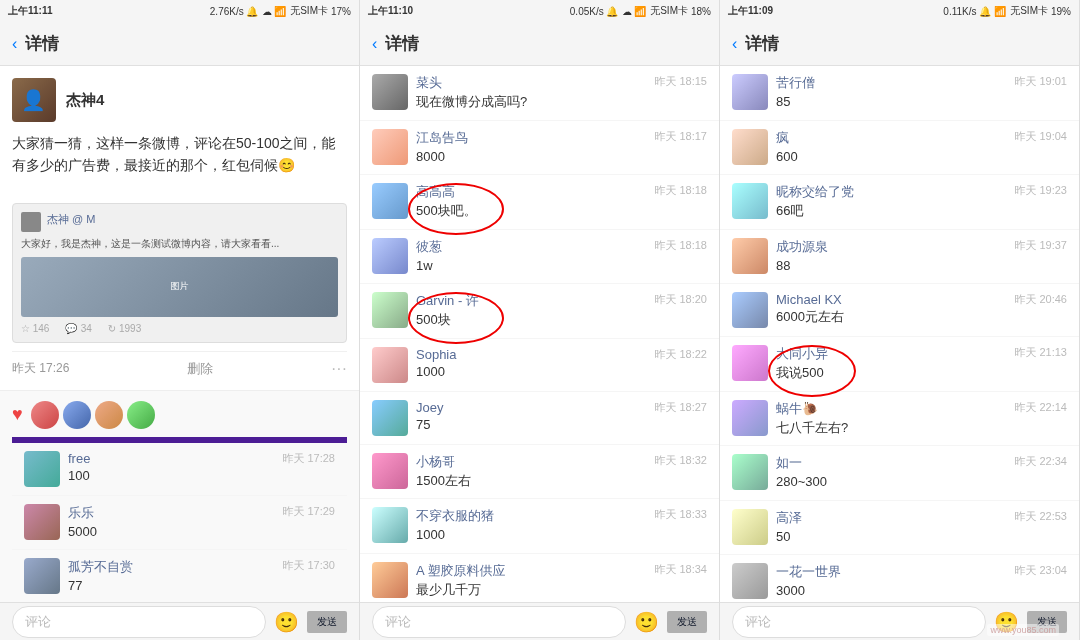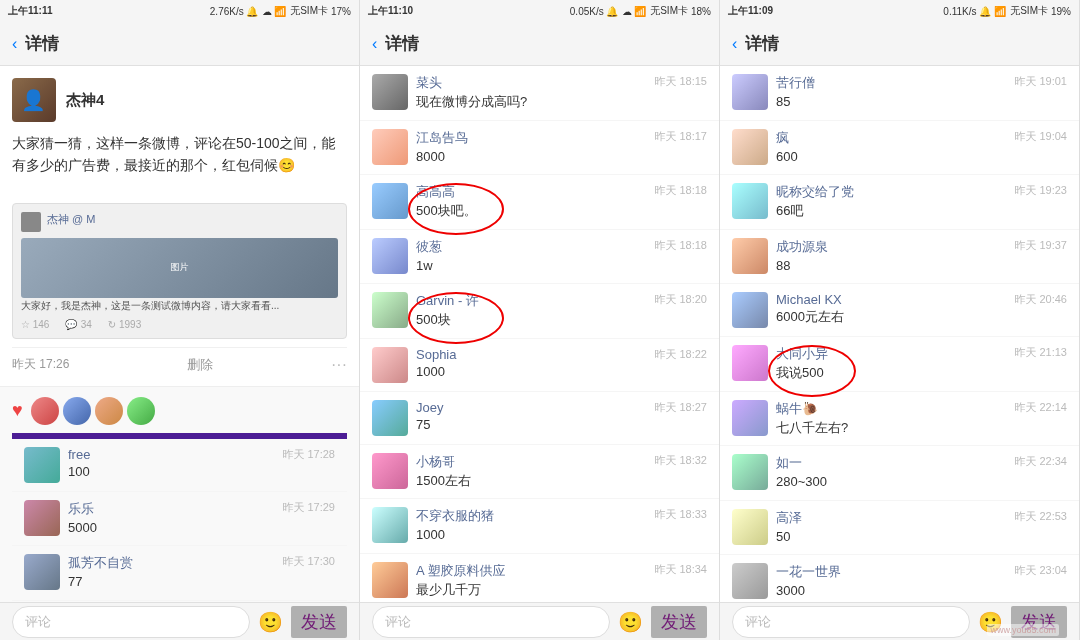--- a/index.html
+++ b/index.html
@@ -223,22 +223,22 @@
       font-size: 13px;
       color: #999;
       display: flex;
       align-items: center;
     }
     .bottom-icon {
       font-size: 20px;
       color: #666;
     }
     .send-btn {
-      font-size: 18px;
-      color: #701a75;
+      font-size: 10px;
+      color: #0f172a;
       background: #b0b0b0;
       padding: 4px 10px;
       border-radius: 2px;
     }
 
     
     .watermark {
       position: absolute;
       bottom: 4px;
       right: 20px;
@@ -296,24 +296,24 @@
         </div>
         <div style="font-weight:600;font-size:15px;color:#333;">杰神4</div>
       </div>
       <div class="post-text">大家猜一猜，这样一条微博，评论在50-100之间，能有多少的广告费，最接近的那个，红包伺候😊</div>
 
       <div style="background:#f0f0f0;border:1px solid #ddd;border-radius:4px;padding:8px;margin-bottom:8px;font-size:11px;color:#666;">
         <div style="display:flex;align-items:flex-start;gap:6px;margin-bottom:4px;">
           <div style="width:20px;height:20px;background:#888;border-radius:2px;"></div>
           <span style="color:#576b95;font-size:11px;">杰神 @ M</span>
         </div>
+        <div style="font-size:10px;color:#555;line-height:1.5;">大家好，我是杰神，这是一条测试微博内容，请大家看看...</div>
         <div style="width:100%;height:60px;background:linear-gradient(135deg,#9ab,#678);border-radius:3px;margin-top:6px;display:flex;align-items:center;justify-content:center;">
           <span style="color:#fff;font-size:9px;">图片</span>
         </div>
-        <div style="font-size:10px;color:#555;line-height:1.5;">大家好，我是杰神，这是一条测试微博内容，请大家看看...</div>
         <div style="display:flex;gap:16px;margin-top:6px;font-size:10px;color:#aaa;">
           <span>☆ 146</span>
             <span>💬 34</span>
             <span>↻ 1993</span>
         </div>
       </div>
       <div class="post-time-row">
         <span style="font-size:12px;color:#999;">昨天 17:26</span>
         <span style="font-size:13px;color:#999;cursor:pointer;">删除</span>
         <span style="color:#bbb;font-size:16px;">···</span>

